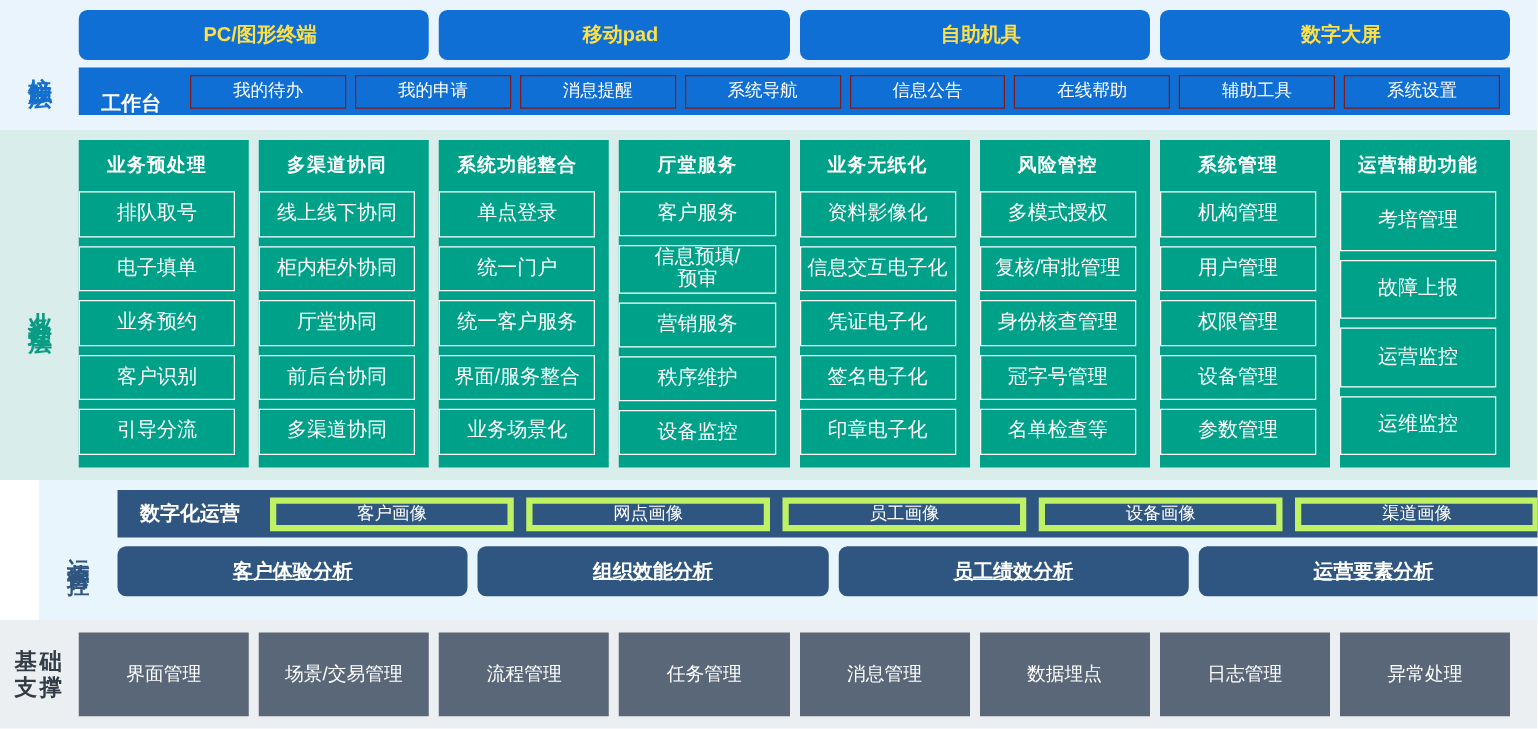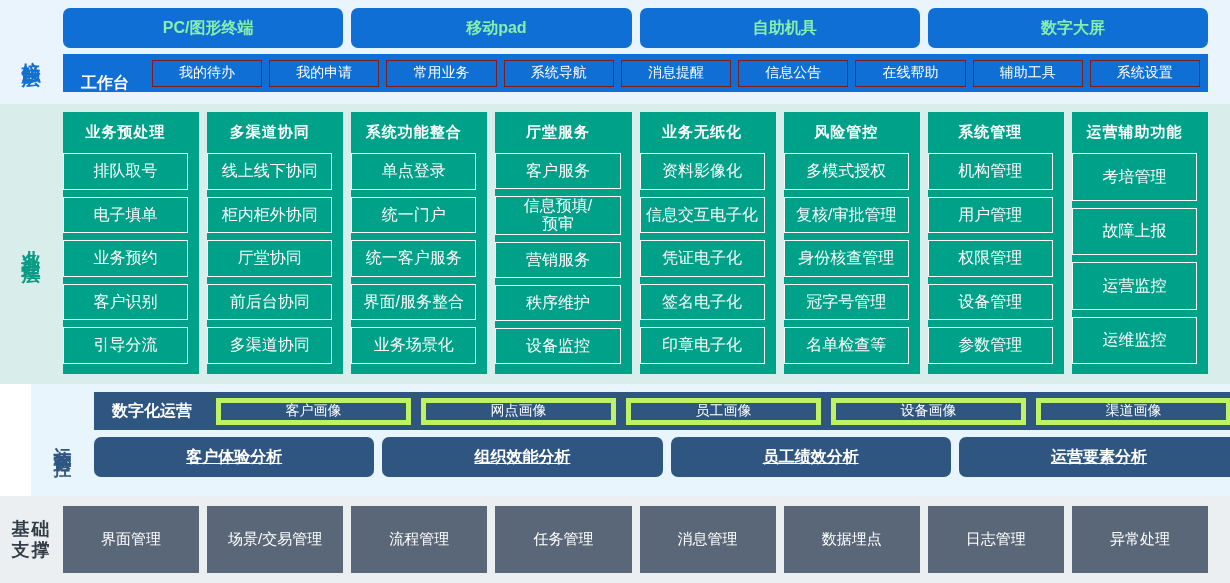--- a/index.html
+++ b/index.html
@@ -37,21 +37,21 @@
   .band-contact { height: 104px; background: #eaf4fc; padding: 8px 0 8px 0; }
   .band-contact .band-label { color: #1470cc; font-size: 19px; background: #eaf4fc; }
   .band-contact .band-body { padding-right: 22px; gap: 6px; }
 
   .channel-row { display: flex; gap: 8px; height: 40px; }
   .channel-box {
     flex: 1 1 0;
     background: #0f6fd4;
     border-radius: 7px;
     display: flex; align-items: center; justify-content: center;
-    color: #86efac; font-size: 16px; font-weight: bold; padding-left: 10px;
+    color: #fde047; font-size: 16px; font-weight: bold; padding-left: 10px;
   }
 
   .workbench-row {
     height: 38px;
     background: #0f6fd4;
     display: flex; align-items: center;
     padding: 0 8px; gap: 7px;
   }
   .workbench-title {
     color: #ffffff; font-size: 16px; font-weight: bold;
@@ -151,23 +151,22 @@
         <div class="channel-box">PC/图形终端</div>
         <div class="channel-box">移动pad</div>
         <div class="channel-box">自助机具</div>
         <div class="channel-box">数字大屏</div>
       </div>
 
       <div class="workbench-row">
         <div class="workbench-title">工作台</div>
         <div class="wb-item">我的待办</div>
         <div class="wb-item">我的申请</div>
-        <div class="wb-item">常用业务</div>
+        <div class="wb-item">消息提醒</div>
         <div class="wb-item">系统导航</div>
-        <div class="wb-item">消息提醒</div>
         <div class="wb-item">信息公告</div>
         <div class="wb-item">在线帮助</div>
         <div class="wb-item">辅助工具</div>
         <div class="wb-item">系统设置</div>
       </div>
 
     </div>
   </section>
 
   <section class="band band-business">

